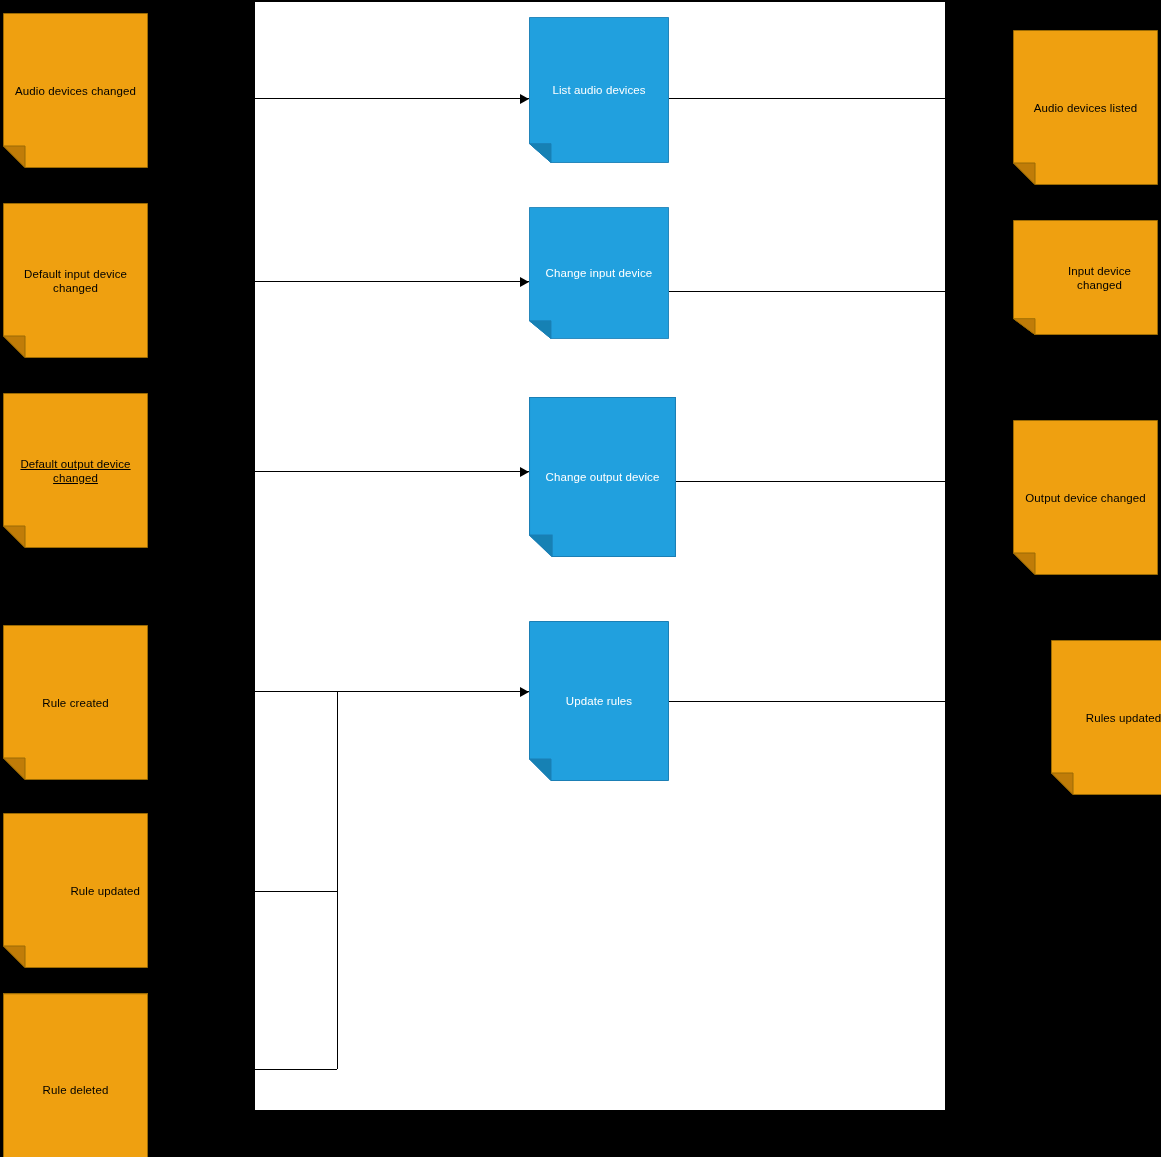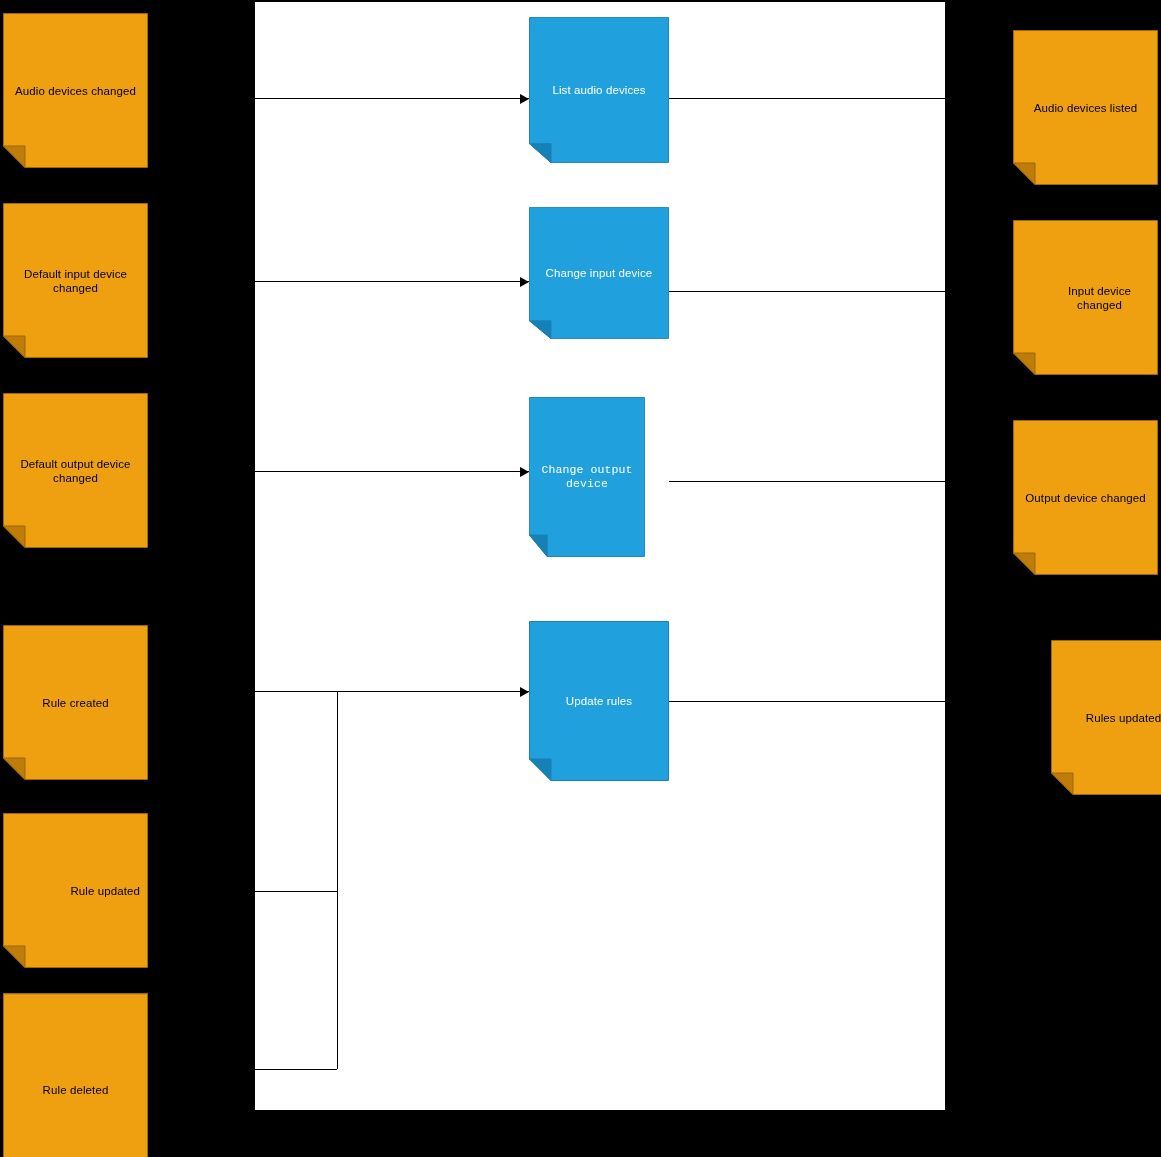--- a/index.html
+++ b/index.html
@@ -110,21 +110,21 @@
         <span class="note-label">Audio devices changed</span>
       </div>
       <div class="note orange" style="left: 3px; top: 203px; width: 145px; height: 155px;">
         <svg class="note-body" viewBox="0 0 145 155" width="145" height="155" preserveAspectRatio="none">
           <path d="M0.5,0.5 L144.5,0.5 L144.5,154.5 L22,154.5 L0.5,133 Z" fill="#efa010" stroke="#9a6a04" stroke-width="1"></path>
           <path d="M0.5,133 L22,133 L22,154.5 Z" fill="#c07c08" stroke="#9a6a04" stroke-width="1"></path>
         </svg>
         <span class="note-label">Default input device
 changed</span>
       </div>
-      <div class="note orange" style="left: 3px; top: 393px; width: 145px; height: 155px;">
+      <div class="note orange" style="left: 3px; top: 393px; width: 145px; height: 155px; text-decoration: underline;">
         <svg class="note-body" viewBox="0 0 145 155" width="145" height="155" preserveAspectRatio="none">
           <path d="M0.5,0.5 L144.5,0.5 L144.5,154.5 L22,154.5 L0.5,133 Z" fill="#efa010" stroke="#9a6a04" stroke-width="1"></path>
           <path d="M0.5,133 L22,133 L22,154.5 Z" fill="#c07c08" stroke="#9a6a04" stroke-width="1"></path>
         </svg>
         <span class="note-label">Default output device
 changed</span>
       </div>
       <div class="note orange" style="left: 3px; top: 613px; width: 145px; height: 155px; margin-top: 12px;">
         <svg class="note-body" viewBox="0 0 145 155" width="145" height="155" preserveAspectRatio="none">
           <path d="M0.5,0.5 L144.5,0.5 L144.5,154.5 L22,154.5 L0.5,133 Z" fill="#efa010" stroke="#9a6a04" stroke-width="1"></path>
@@ -153,42 +153,42 @@
         </svg>
         <span class="note-label">List audio devices</span>
       </div>
       <div class="note blue" style="left: 529px; top: 207px; width: 140px; height: 132px;">
         <svg class="note-body" viewBox="0 0 140 160" width="140" height="160" preserveAspectRatio="none">
           <path d="M0.5,0.5 L139.5,0.5 L139.5,159.5 L22,159.5 L0.5,138 Z" fill="#21a0de" stroke="#1b7fb5" stroke-width="1"></path>
           <path d="M0.5,138 L22,138 L22,159.5 Z" fill="#1681b4" stroke="#1b7fb5" stroke-width="1"></path>
         </svg>
         <span class="note-label">Change input device</span>
       </div>
-      <div class="note blue" style="left: 529px; top: 397px; width: 116px; height: 160px; font-family: Liberation Mono, monospace;">
+      <div class="note blue" style="left: 529px; top: 397px; width: 147px; height: 160px;">
         <svg class="note-body" viewBox="0 0 140 160" width="140" height="160" preserveAspectRatio="none">
           <path d="M0.5,0.5 L139.5,0.5 L139.5,159.5 L22,159.5 L0.5,138 Z" fill="#21a0de" stroke="#1b7fb5" stroke-width="1"></path>
           <path d="M0.5,138 L22,138 L22,159.5 Z" fill="#1681b4" stroke="#1b7fb5" stroke-width="1"></path>
         </svg>
         <span class="note-label">Change output device</span>
       </div>
       <div class="note blue" style="left: 529px; top: 621px; width: 140px; height: 160px;">
         <svg class="note-body" viewBox="0 0 140 160" width="140" height="160" preserveAspectRatio="none">
           <path d="M0.5,0.5 L139.5,0.5 L139.5,159.5 L22,159.5 L0.5,138 Z" fill="#21a0de" stroke="#1b7fb5" stroke-width="1"></path>
           <path d="M0.5,138 L22,138 L22,159.5 Z" fill="#1681b4" stroke="#1b7fb5" stroke-width="1"></path>
         </svg>
         <span class="note-label">Update rules</span>
       </div>
       <div class="note orange" style="left: 1013px; top: 30px; width: 145px; height: 155px;">
         <svg class="note-body" viewBox="0 0 145 155" width="145" height="155" preserveAspectRatio="none">
           <path d="M0.5,0.5 L144.5,0.5 L144.5,154.5 L22,154.5 L0.5,133 Z" fill="#efa010" stroke="#9a6a04" stroke-width="1"></path>
           <path d="M0.5,133 L22,133 L22,154.5 Z" fill="#c07c08" stroke="#9a6a04" stroke-width="1"></path>
         </svg>
         <span class="note-label">Audio devices listed</span>
       </div>
-      <div class="note orange" style="left: 1013px; top: 220px; width: 145px; height: 155px; padding-left: 36px;">
+      <div class="note orange" style="left: 1013px; top: 220px; width: 145px; height: 115px; padding-left: 36px;">
         <svg class="note-body" viewBox="0 0 145 155" width="145" height="155" preserveAspectRatio="none">
           <path d="M0.5,0.5 L144.5,0.5 L144.5,154.5 L22,154.5 L0.5,133 Z" fill="#efa010" stroke="#9a6a04" stroke-width="1"></path>
           <path d="M0.5,133 L22,133 L22,154.5 Z" fill="#c07c08" stroke="#9a6a04" stroke-width="1"></path>
         </svg>
         <span class="note-label">Input device changed</span>
       </div>
       <div class="note orange" style="left: 1013px; top: 420px; width: 145px; height: 155px;">
         <svg class="note-body" viewBox="0 0 145 155" width="145" height="155" preserveAspectRatio="none">
           <path d="M0.5,0.5 L144.5,0.5 L144.5,154.5 L22,154.5 L0.5,133 Z" fill="#efa010" stroke="#9a6a04" stroke-width="1"></path>
           <path d="M0.5,133 L22,133 L22,154.5 Z" fill="#c07c08" stroke="#9a6a04" stroke-width="1"></path>

